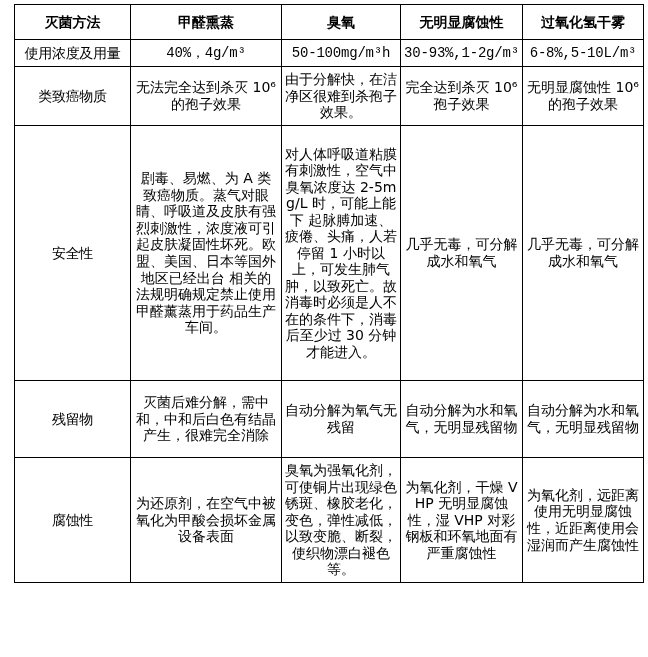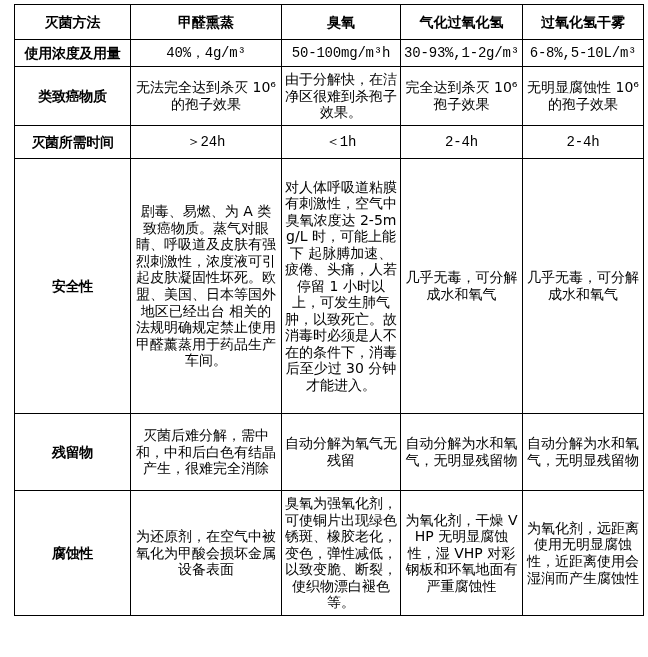--- a/index.html
+++ b/index.html
@@ -37,21 +37,21 @@
     word-break: break-all;
   }
   
   col.c-label { width: 116px; }
   col.c-2     { width: 151px; }
   col.c-3     { width: 119px; }
   col.c-4     { width: 122px; }
   col.c-5     { width: 121px; }
 
   td.rowlabel {
-    font-weight: bold;
+    font-weight: normal;
     font-size: 14px;
     letter-spacing: -0.3px;
     margin-top: 29px;
   }
   td.colheader {
     font-weight: bold;
     font-size: 15px;
     letter-spacing: 0px;
   }
   td.val {
@@ -82,21 +82,21 @@
       <col class="c-2">
       <col class="c-3">
       <col class="c-4">
       <col class="c-5">
     </colgroup>
     <tbody>
       <tr>
         <td class="colheader r-head">灭菌方法</td>
         <td class="colheader r-head">甲醛熏蒸</td>
         <td class="colheader r-head">臭氧</td>
-        <td class="colheader r-head">气化过氧化氢</td>
+        <td class="colheader r-head">无明显腐蚀性</td>
         <td class="colheader r-head">过氧化氢干雾</td>
       </tr>
 
       <tr>
         <td class="rowlabel r-conc">使用浓度及用量</td>
         <td class="num r-conc">40%，4g/m³</td>
         <td class="num r-conc">50-100mg/m³h</td>
         <td class="num r-conc">30-93%,1-2g/m³</td>
         <td class="num r-conc">6-8%,5-10L/m³</td>
       </tr>
@@ -104,27 +104,20 @@
 
       <tr>
         <td class="rowlabel r-effect">类致癌物质</td>
         <td class="val r-effect">无法完全达到杀灭 10⁶ 的孢子效果</td>
         <td class="val r-effect">由于分解快，在洁净区很难到杀孢子效果。</td>
         <td class="val r-effect">完全达到杀灭 10⁶ 孢子效果</td>
         <td class="val r-effect">无明显腐蚀性 10⁶的孢子效果</td>
       </tr>
 
 
-      <tr>
-        <td class="rowlabel r-time">灭菌所需时间</td>
-        <td class="num r-time">＞24h</td>
-        <td class="num r-time">＜1h</td>
-        <td class="num r-time">2-4h</td>
-        <td class="num r-time">2-4h</td>
-      </tr>
 
       <tr>
         <td class="rowlabel tall">安全性</td>
         <td class="val tall">剧毒、易燃、为 A 类致癌物质。蒸气对眼睛、呼吸道及皮肤有强烈刺激性，浓度液可引起皮肤凝固性坏死。欧盟、美国、日本等国外地区已经出台 相关的法规明确规定禁止使用甲醛薰蒸用于药品生产车间。</td>
         <td class="val tall">对人体呼吸道粘膜有刺激性，空气中臭氧浓度达 2-5mg/L 时，可能上能下 起脉膊加速、疲倦、头痛，人若停留 1 小时以上，可发生肺气肿，以致死亡。故消毒时必须是人不在的条件下，消毒后至少过 30 分钟才能进入。</td>
         <td class="val tall">几乎无毒，可分解成水和氧气</td>
         <td class="val tall">几乎无毒，可分解成水和氧气</td>
       </tr>
 
       <tr>

